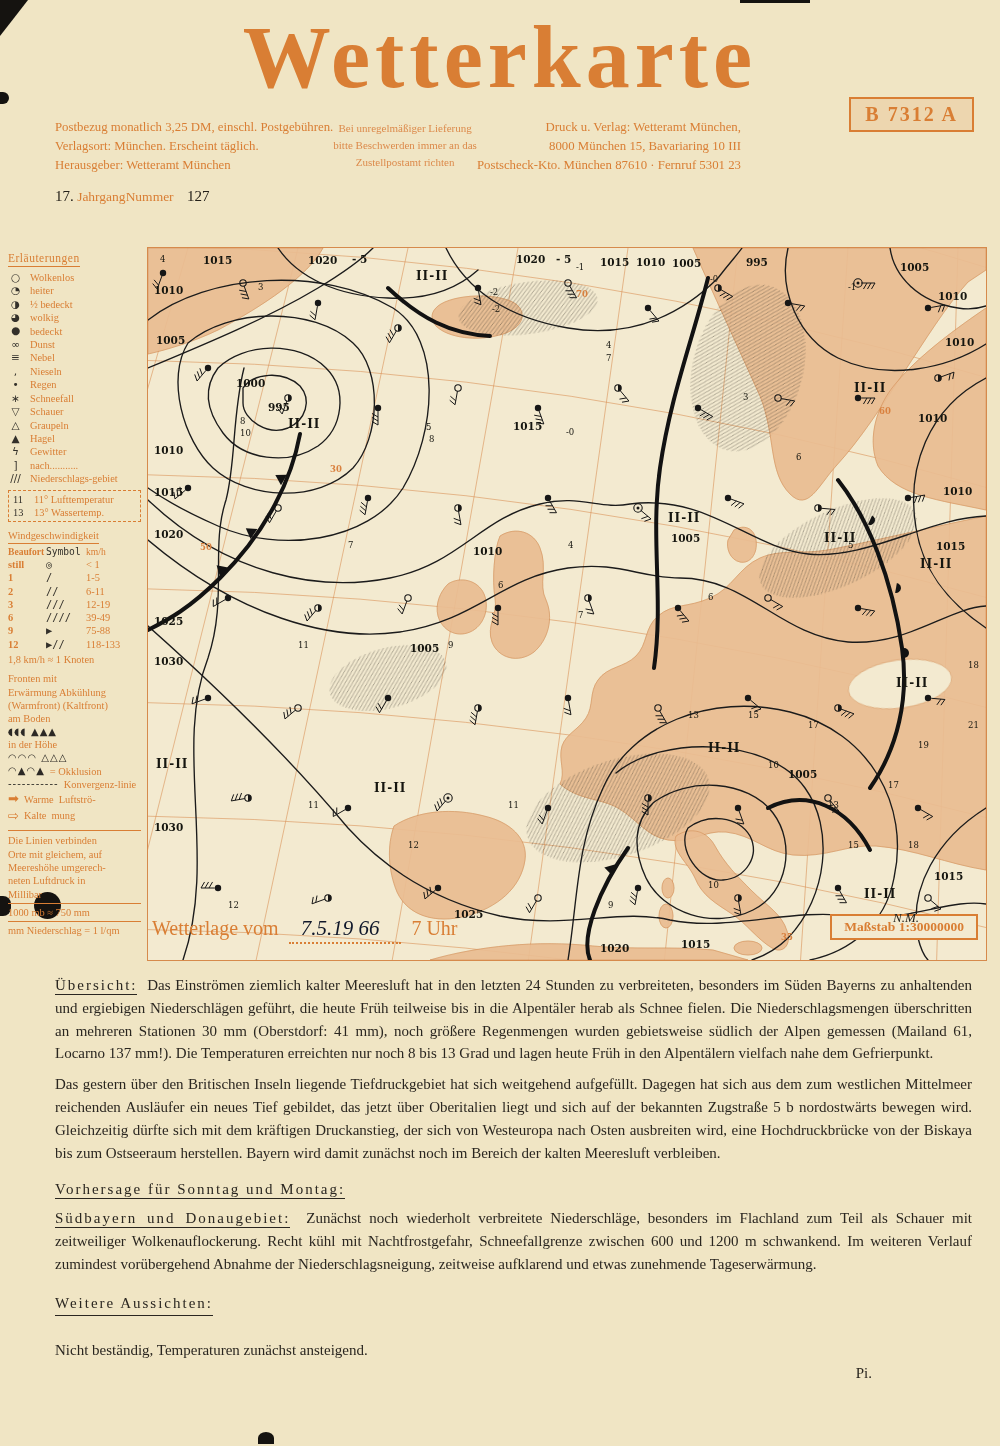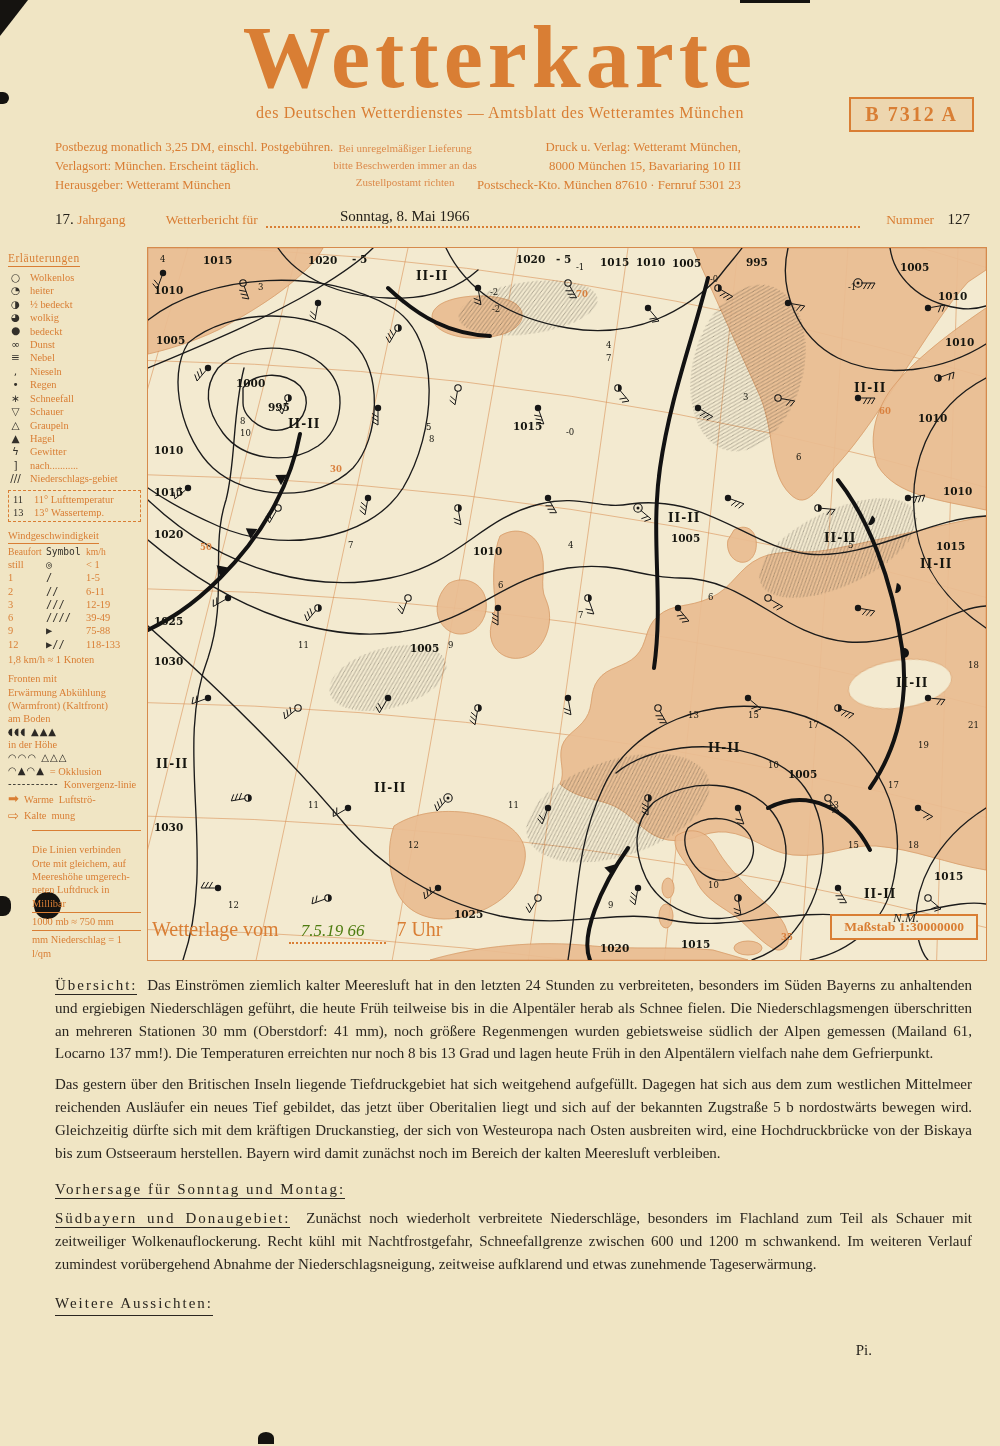--- a/index.html
+++ b/index.html
@@ -33,37 +33,37 @@
   
   .legend{position:absolute;left:8px;top:251px;width:133px;color:var(--or);font-size:10.4px;line-height:1.28;}
   .lg-title{font-size:11.5px;letter-spacing:.5px;border-bottom:1px solid var(--or);display:inline-block;margin-bottom:4px;}
   .lg-sym-row{display:flex;align-items:center;gap:7px;}
   .lg-sym-row .sym{width:15px;text-align:center;color:#33302a;font-family:"DejaVu Sans",sans-serif;font-size:10.5px;}
   .lg-temp-box{border:1px dashed var(--or);padding:2px 4px;margin:4px 0;}
   .lg-temp-row{display:flex;gap:8px;}
   .lg-temp-row .tn{width:13px;color:#33302a;}
   .lg-wind-title{border-bottom:1px solid var(--or);display:inline-block;margin:3px 0 2px 0;}
   .lg-wind-row{display:flex;}
-  .lg-wind-row span:nth-child(1){width:38px;}
+  .lg-wind-row span:nth-child(1){width:38px;font-weight:bold;}
   .lg-wind-row span:nth-child(2){width:40px;color:#33302a;font-family:"DejaVu Sans Mono",monospace;}
   .lg-wind-row span:nth-child(3){flex:1;}
   .lg-wind-head{font-size:9.6px;}
   .lg-note{margin:2px 0 6px 0;}
   .lg-block{margin-top:4px;}
   .glyphs{color:#2c2925;font-family:"DejaVu Sans",sans-serif;letter-spacing:1px;font-size:10px;}
   .row{display:flex;gap:5px;align-items:center;}
   .arrow{font-family:"DejaVu Sans",sans-serif;font-size:13px;}
-  .lg-foot{margin-top:6px;border-top:1px solid var(--or);padding-top:12px;margin-left:24px;}
+  .lg-foot{margin-top:6px;border-top:1px solid var(--or);padding-top:3px;}
   .lg-foot-line.rule{border-top:1px solid var(--or);margin-top:2px;padding-top:2px;}
   
   .map-frame{position:absolute;left:147px;top:247px;width:838px;height:712px;background:var(--mappaper);
              border:1.6px solid #d68a4c;box-sizing:content-box;}
   .map-caption{position:absolute;left:4px;bottom:16px;display:flex;align-items:baseline;gap:10px;
                color:var(--or);font-size:20px;}
-  .map-caption .dt{color:#4d7c0f;font-size:17px;font-style:italic;border-bottom:2px dotted var(--or);padding:0 22px 1px 12px;}
+  .map-caption .dt{color:#0f172a;font-size:21px;font-style:italic;border-bottom:2px dotted var(--or);padding:0 22px 1px 12px;}
   .scale-box{position:absolute;right:8px;bottom:20px;border:2px solid var(--or);color:var(--or);
              font-weight:bold;font-size:13.5px;padding:3px 12px;background:var(--mappaper);}
   .annot{position:absolute;left:745px;top:662px;font-style:italic;font-size:13px;color:#22201b;}
   #g-grat line,#g-grat path{stroke:#d98d52;stroke-width:.8;fill:none;opacity:.72;}
   .iso{stroke:#1b1b1b;stroke-width:1.35;fill:none;stroke-linecap:round;}
   .front{stroke:#121212;stroke-width:4;fill:none;stroke-linecap:round;}
   .fmark{fill:#121212;}
   .land{fill:#eabd92;stroke:#d08a50;stroke-width:.6;opacity:.85;}
   .sea-hole{fill:var(--mappaper);stroke:#d08a50;stroke-width:.5;}
   .so{fill:none;stroke:#161616;stroke-width:1.1;}
@@ -90,45 +90,40 @@
   <div class="art art-corner"></div>
   <div class="art art-tick1"></div>
   <div class="art art-dot"></div>
   <div class="art art-smear"></div>
   <div class="art art-bottom"></div>
   <div class="art art-top"></div>
 
   <header>
     <div class="badge">B 7312 A</div>
     <h1 class="title">Wetterkarte</h1>
-    <div class="subtitle">des Deutschen Wetterdienstes  —  Amtsblatt des Wetteramtes München</div>
     <div class="info-row">
       <div class="info-left">
         <div>Postbezug monatlich 3,25 DM, einschl. Postgebühren.</div>
         <div>Verlagsort: München. Erscheint täglich.</div>
         <div>Herausgeber: Wetteramt München</div>
       </div>
       <div class="info-mid">
         <div>Bei unregelmäßiger Lieferung</div>
         <div>bitte Beschwerden immer an das</div>
         <div>Zustellpostamt richten</div>
       </div>
       <div class="info-right">
         <div>Druck u. Verlag: Wetteramt München,</div>
         <div>8000 München 15, Bavariaring 10 III</div>
         <div>Postscheck-Kto. München 87610 · Fernruf 5301 23</div>
       </div>
     </div>
     <div class="date-row">
       <span class="val">17.</span>&nbsp;
       <span>Jahrgang</span>
-      <span class="date-mid">
-        <span class="lab">Wetterbericht für</span>
-        <span class="dotted val">Sonntag, 8. Mai 1966</span>
-      </span>
       <span class="date-num">
         <span>Nummer</span>
         <span class="val">127</span>
       </span>
     </div>
   </header>
 
   <aside class="legend">
     <div class="lg-title">Erläuterungen</div>
     <div>
@@ -917,17 +912,18 @@
     <div class="annot">N.M.</div>
   </div>
 
   <section class="body-text">
     <p><span class="lead">Übersicht:</span>&nbsp;&nbsp;<span>Das Einströmen ziemlich kalter Meeresluft hat in den letzten 24 Stunden zu verbreiteten, besonders im Süden Bayerns zu anhaltenden und ergiebigen Niederschlägen geführt, die heute Früh teilweise bis in die Alpentäler herab als Schnee fielen. Die Niederschlagsmengen überschritten an mehreren Stationen 30 mm (Oberstdorf: 41 mm), noch größere Regenmengen wurden gebietsweise südlich der Alpen gemessen (Mailand 61, Locarno 137 mm!). Die Temperaturen erreichten nur noch 8 bis 13 Grad und lagen heute Früh in den Alpentälern vielfach nahe dem Gefrierpunkt.</span></p>
     <p><span>Das gestern über den Britischen Inseln liegende Tiefdruckgebiet hat sich weitgehend aufgefüllt. Dagegen hat sich aus dem zum westlichen Mittelmeer reichenden Ausläufer ein neues Tief gebildet, das jetzt über Oberitalien liegt und sich auf der bekannten Zugstraße 5 b nordostwärts bewegen wird. Gleichzeitig dürfte sich mit dem kräftigen Druckanstieg, der sich von Westeuropa nach Osten ausbreiten wird, eine Hochdruckbrücke von der Biskaya bis zum Ostseeraum herstellen. Bayern wird damit zunächst noch im Bereich der kalten Meeresluft verbleiben.</span></p>
     <div class="hline"><span class="lead">Vorhersage für Sonntag und Montag:</span></div>
     <p><span class="lead">Südbayern und Donaugebiet:</span>&nbsp;&nbsp;<span>Zunächst noch wiederholt verbreitete Niederschläge, besonders im Flachland zum Teil als Schauer mit zeitweiliger Wolkenauflockerung. Recht kühl mit Nachtfrostgefahr, Schneefallgrenze zwischen 600 und 1200 m schwankend. Im weiteren Verlauf zumindest vorübergehend Abnahme der Niederschlagsneigung, zeitweise aufklarend und etwas zunehmende Tageserwärmung.</span></p>
     <div class="weitere">
       <span class="lead">Weitere Aussichten:</span>&nbsp;&nbsp;
+      <span>Nicht beständig, Temperaturen zunächst ansteigend.</span>
       <span class="pi">Pi.</span>
     </div>
   </section>
 
 </div>
 
 </body></html>

